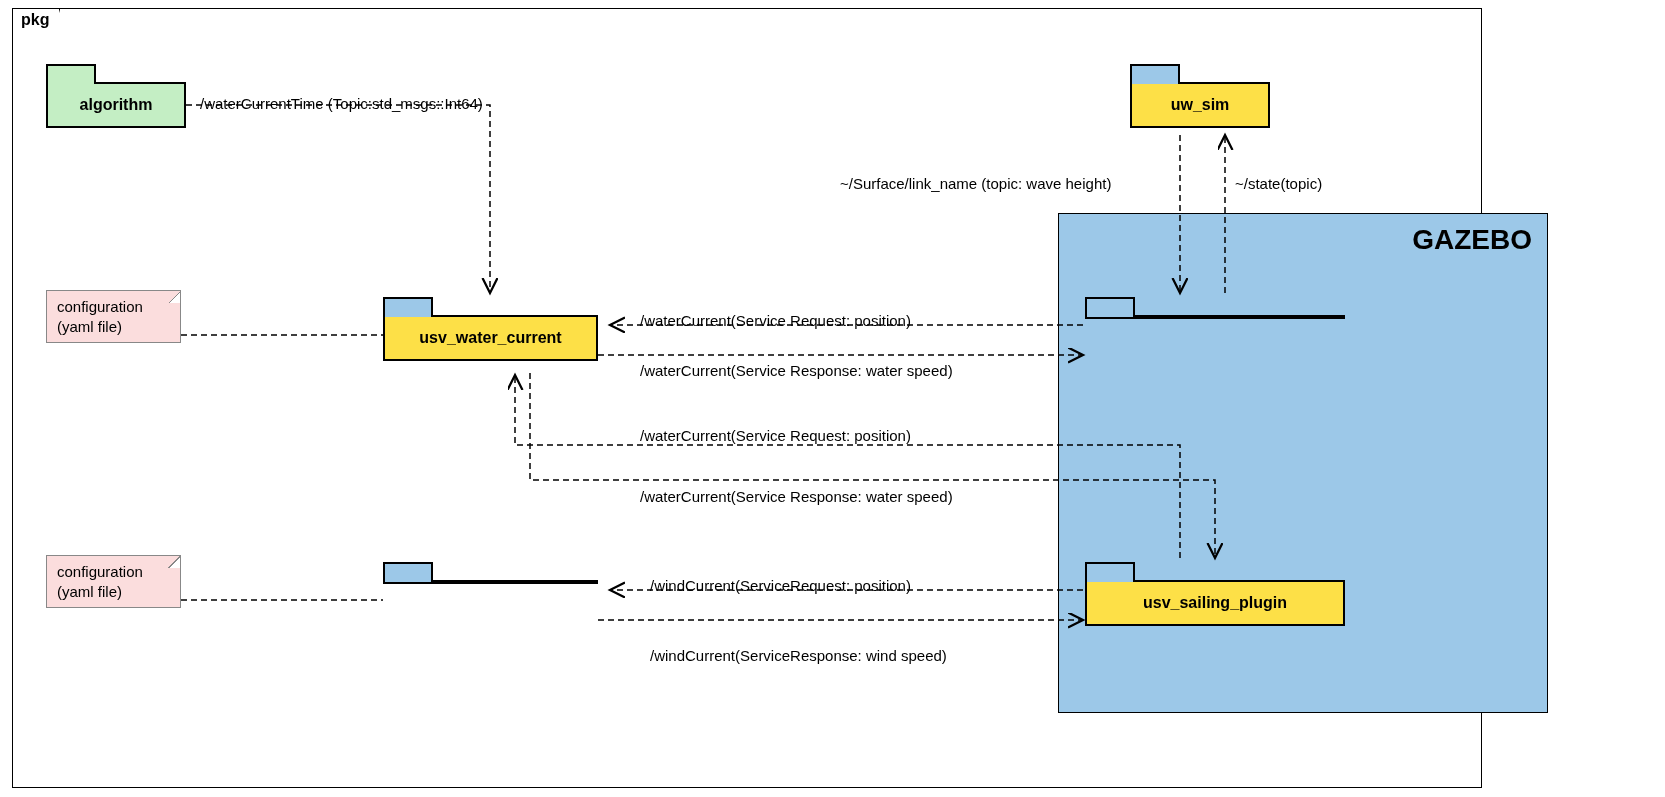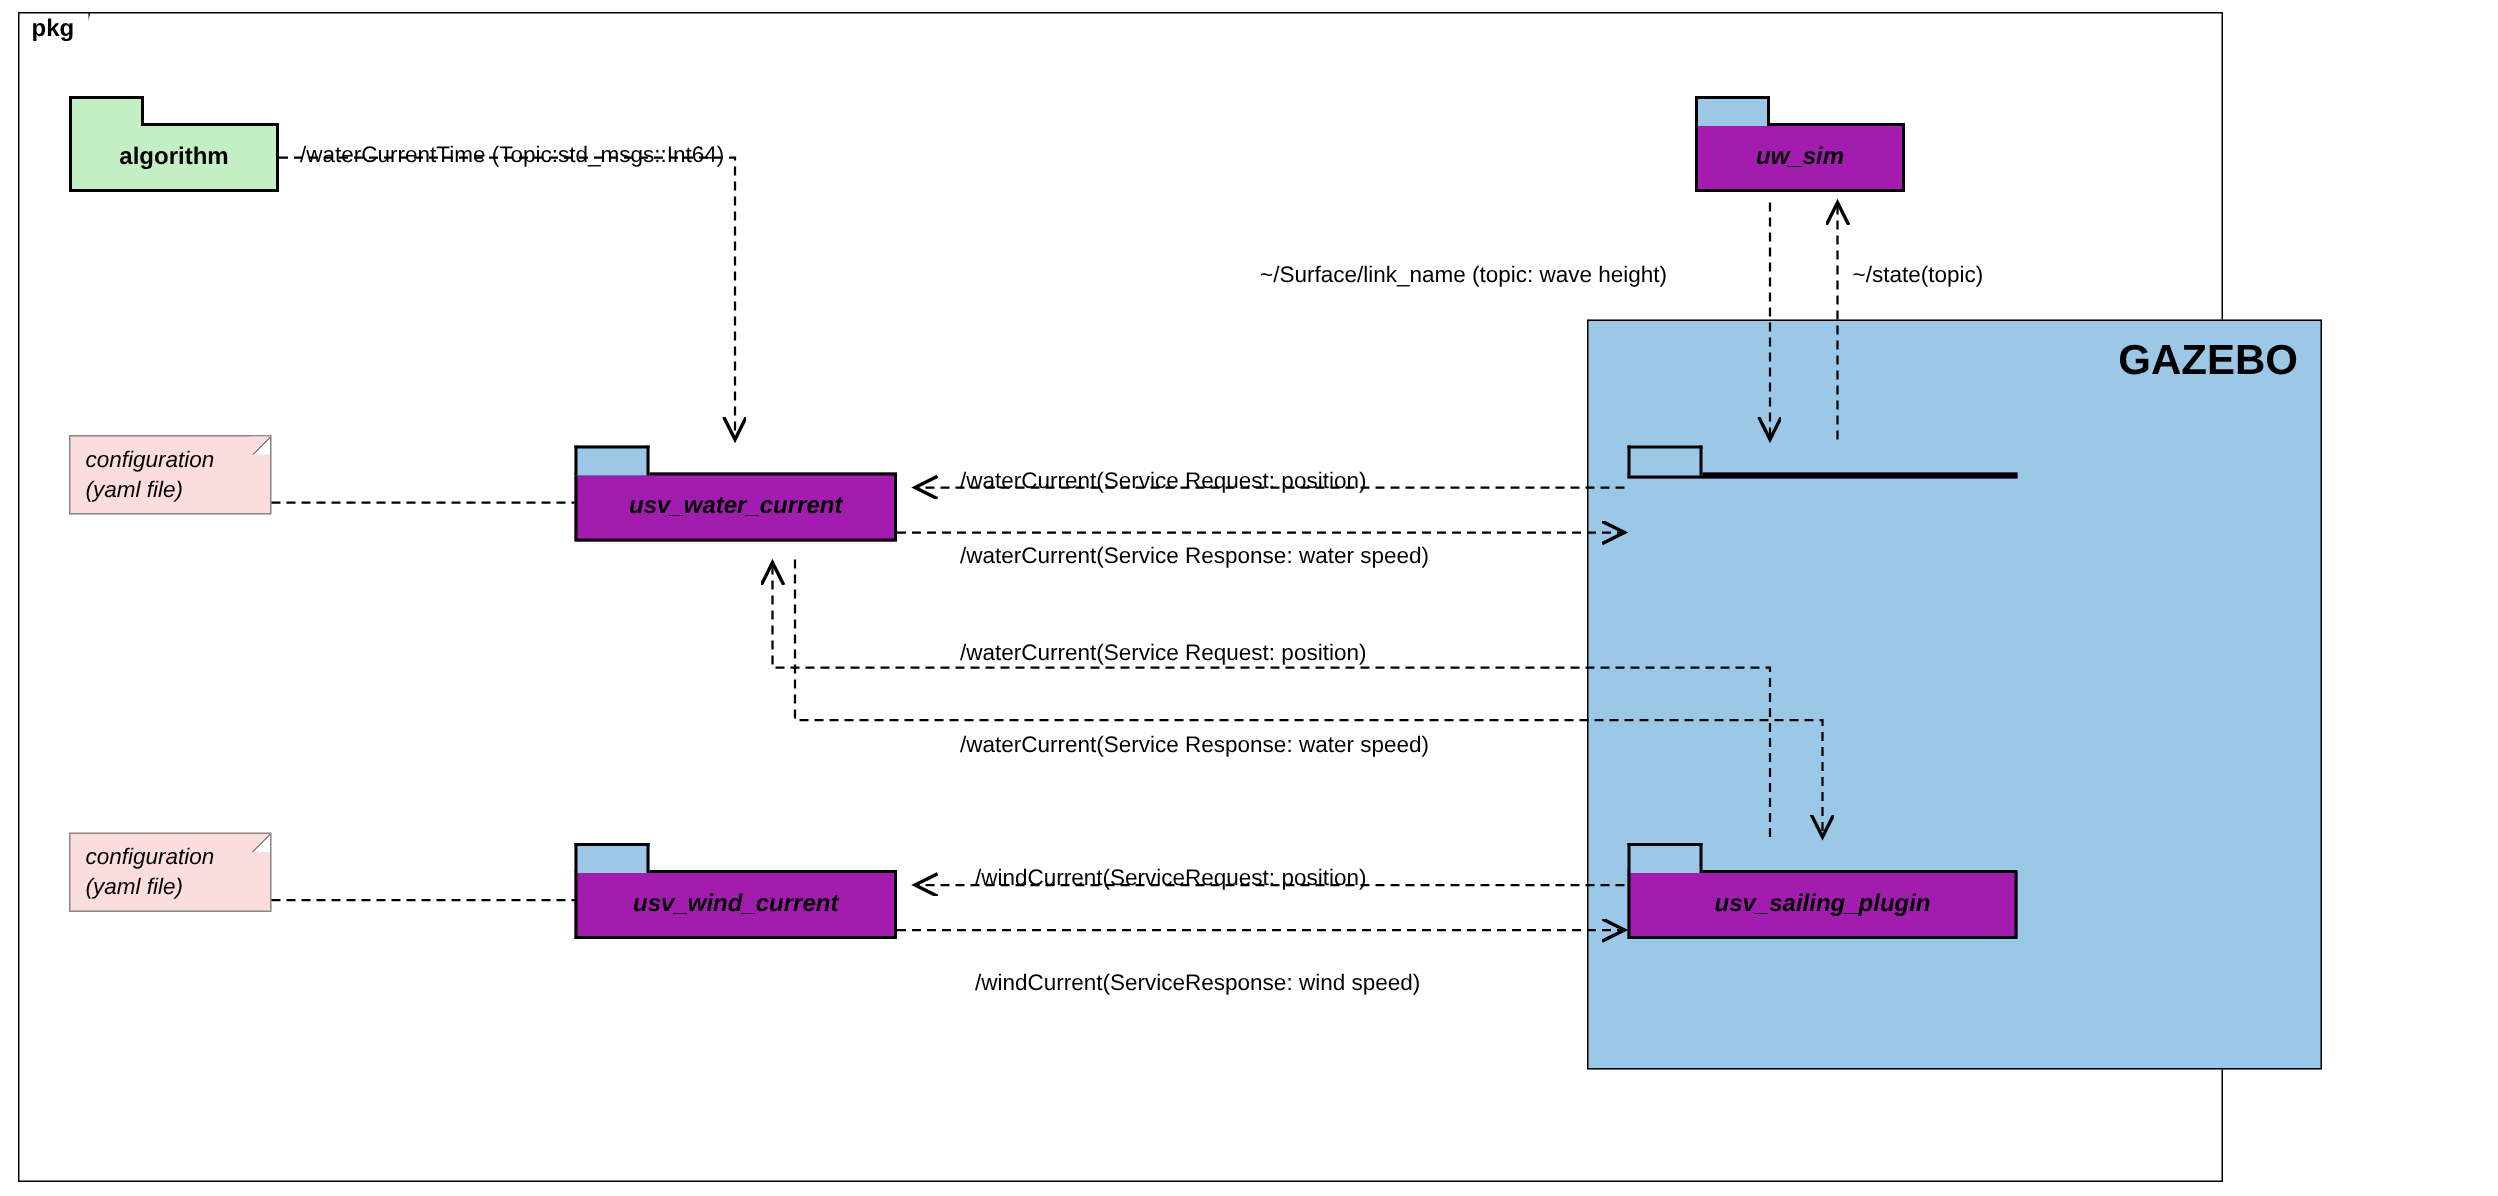--- a/index.html
+++ b/index.html
@@ -63,30 +63,29 @@
   }
   .package-body {
     padding: 12px 18px;
     font-weight: bold;
     font-size: 16px;
     text-align: center;
     border-radius: 16px;
   }
   .pkg-green { background: #C4EEC4; }
   .pkg-green .package-tab { background: #C4EEC4; }
-  .pkg-blue { background: #a21caf; font-style: italic; }
+  .pkg-blue { background: #fde047; }
   .pkg-blue .package-tab { background: #9CC8E8; }
   .note {
     position: absolute;
     background: #FBDDDD;
     border: 1.5px solid #888;
     padding: 6px 10px;
     font-size: 15px;
     line-height: 1.3;
-    font-style: italic;
   }
   .note::after {
     content: "";
     position: absolute;
     right: 0; top: 0;
     width: 12px; height: 12px;
     background: linear-gradient(135deg, #FBDDDD 50%, #888 50%, #888 55%, #fff 55%);
   }
   svg.connectors {
     position: absolute;
@@ -122,21 +121,20 @@
   <div class="package-body">uw_sim</div>
 </div>
 
 <div class="package pkg-blue" style="left:383px; top:315px; width:215px;">
   <div class="package-tab"></div>
   <div class="package-body">usv_water_current</div>
 </div>
 
 <div class="package pkg-blue" style="left:383px; top:580px; width:215px;">
   <div class="package-tab"></div>
-  <div class="package-body">usv_wind_current</div>
 </div>
 
 <div class="package pkg-blue" style="left:1085px; top:315px; width:260px;">
   <div class="package-tab"></div>
 </div>
 
 <div class="package pkg-blue" style="left:1085px; top:580px; width:260px;">
   <div class="package-tab"></div>
   <div class="package-body">usv_sailing_plugin</div>
 </div>

